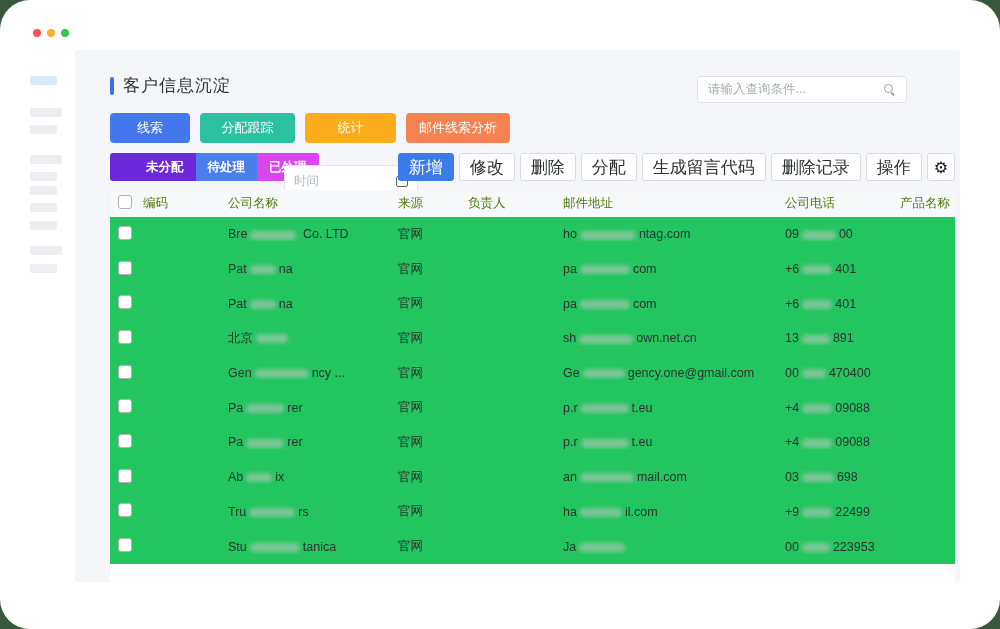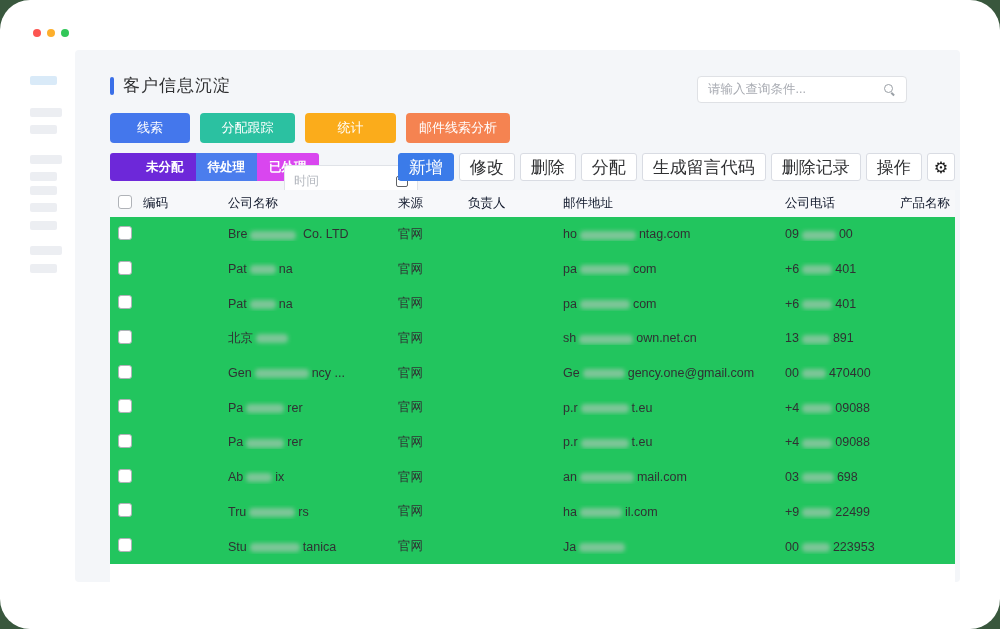--- a/index.html
+++ b/index.html
@@ -66,21 +66,21 @@
   .abtn {
     height:28px; padding:0 10px; background:#fff; border:1px solid #d9dce3; border-radius:3px;
     font-size:17px; color:#303133; display:flex; align-items:center; justify-content:center;
     cursor:pointer; white-space:nowrap;
   }
   .abtn.primary { background:#3b7be9; border-color:#3b7be9; color:#fff; }
   .abtn.iconbtn { font-size:16px; padding:0 6px; color:#1a1a1a; }
   
   .table { position:absolute; left:110px; top:190px; width:845px; height:392px; background:#fff; }
   .tgrid { display:grid; grid-template-columns:33px 85px 170px 70px 95px 222px 115px auto; align-items:center; }
-  .thead { height:27px; background:#f7f8fa; color:#0f172a; font-size:12.5px; }
+  .thead { height:27px; background:#f7f8fa; color:#4d7c0f; font-size:12.5px; }
   .trow  { height:34.7px; color:#303133; font-size:12.5px; background:#22c55e; }
   .cell { overflow:hidden; white-space:nowrap; }
   .cb { width:14px; height:14px; border:1px solid #b0b3b8; border-radius:3px; background:#fff;
     margin-left:8px; display:inline-block; cursor:pointer; }
   .blur-chip { display:inline-block; height:9px; background:#c7c7c7; border-radius:4px;
     filter:blur(2px); opacity:.55; vertical-align:middle; margin:0 3px; }
   .gear { font-family:"DejaVu Sans",sans-serif; }
 </style>
 </head>
 <body>

